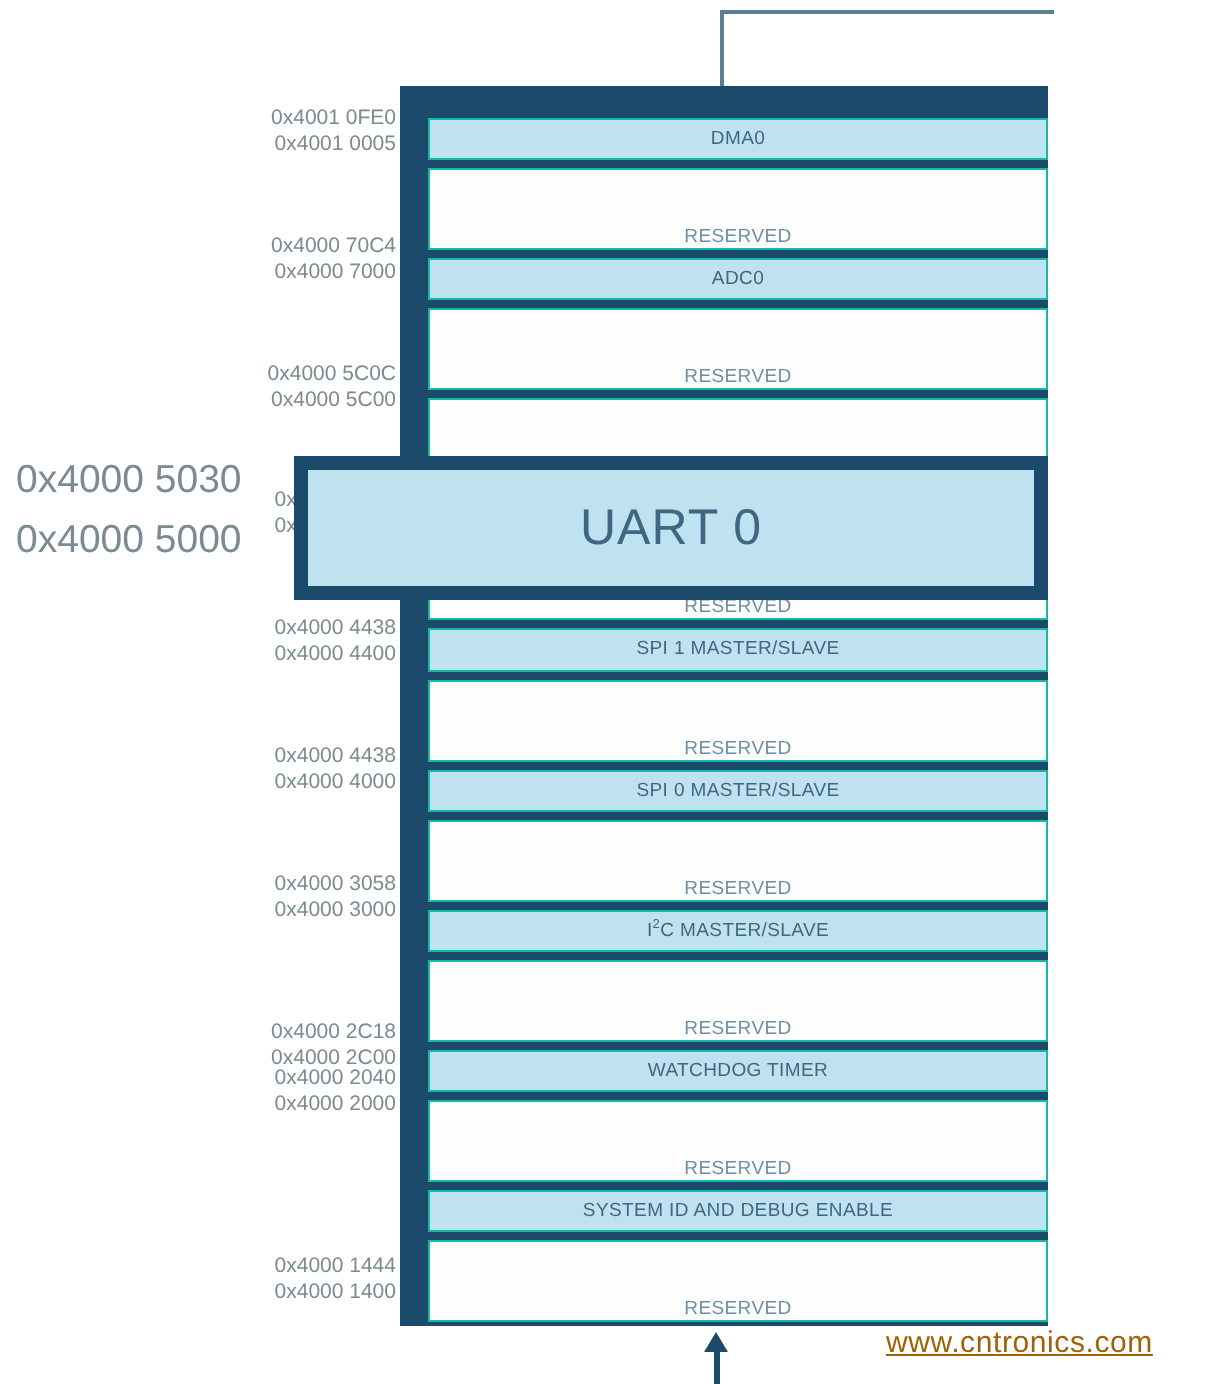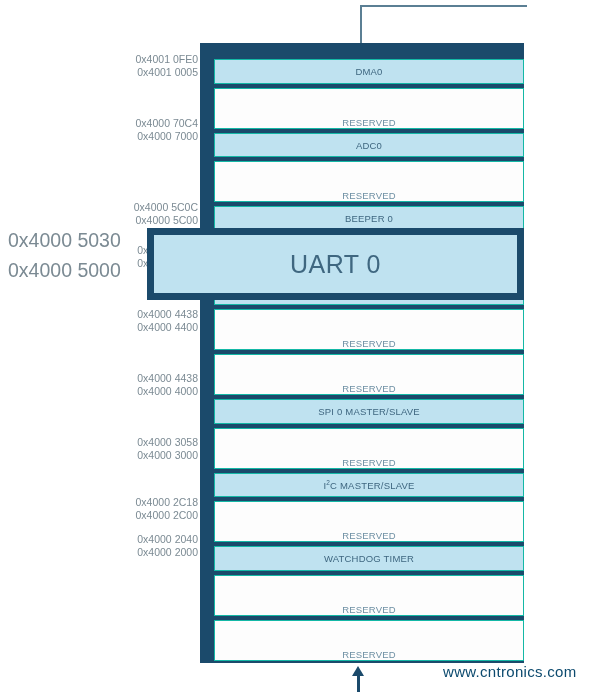--- a/index.html
+++ b/index.html
@@ -175,118 +175,126 @@
     border-right: 6.5px solid transparent;
     border-bottom: 10px solid #1b4a6b;
   }
 
   
   .watermark {
     position: absolute;
     left: 443px;
     top: 663px;
     font-size: 15px;
-    color: #0c4a6e;
+    color: #a16207;
     letter-spacing: 0.3px;
     white-space: nowrap;
+    text-decoration: underline;
   }
 </style>
 </head>
 <body>
 
 <div id="canvas">
 
   <div class="top-connector horiz"></div>
   <div class="top-connector vert"></div>
 
   <div class="addr-col" id="addr-col">
       <div class="addr-group" style="top: 9.94737px;">
         <span class="addr-line">0x4001 0FE0</span>
         <span class="addr-line">0x4001 0005</span>
       </div>
       <div class="addr-group" style="top: 73.7368px;">
         <span class="addr-line">0x4000 70C4</span>
         <span class="addr-line">0x4000 7000</span>
       </div>
-      <div class="addr-group" style="top: 137.526px; margin-top: 20px;">
+      <div class="addr-group" style="top: 137.526px;">
         <span class="addr-line">0x4000 5C0C</span>
         <span class="addr-line">0x4000 5C00</span>
       </div>
       <div class="addr-group" style="top: 201.316px;">
         <span class="addr-line">0x4000 5030</span>
         <span class="addr-line">0x4000 5000</span>
       </div>
       <div class="addr-group" style="top: 265.105px;">
         <span class="addr-line">0x4000 4438</span>
         <span class="addr-line">0x4000 4400</span>
       </div>
       <div class="addr-group" style="top: 328.895px;">
         <span class="addr-line">0x4000 4438</span>
         <span class="addr-line">0x4000 4000</span>
       </div>
       <div class="addr-group" style="top: 392.684px;">
         <span class="addr-line">0x4000 3058</span>
         <span class="addr-line">0x4000 3000</span>
       </div>
-      <div class="addr-group" style="top: 453px;">
+      <div class="addr-group" style="top: 467px;">
         <span class="addr-line">0x4000 2C18</span>
         <span class="addr-line">0x4000 2C00</span>
       </div>
       <div class="addr-group" style="top: 490px;">
         <span class="addr-line">0x4000 2040</span>
         <span class="addr-line">0x4000 2000</span>
       </div>
+      <div class="addr-group" style="top: 584.053px;">
+        <span class="addr-line">0x4000 1444</span>
+        <span class="addr-line">0x4000 1400</span>
+      </div>
     </div>
 
   <div class="map-frame">
     <div class="rows" id="rows-container">
         <div class="row filled">
           <span class="row-label">DMA0</span>
         </div>
         <div class="row reserved">
           <span class="row-label">RESERVED</span>
         </div>
         <div class="row filled">
           <span class="row-label">ADC0</span>
         </div>
         <div class="row reserved">
           <span class="row-label">RESERVED</span>
         </div>
-        <div class="row filled">
-          <span class="row-label">BEEPER 0</span>
-        </div>
         <div class="row reserved">
           <span class="row-label">RESERVED</span>
         </div>
         <div class="row filled">
           <span class="row-label">UART 0</span>
         </div>
         <div class="row reserved">
           <span class="row-label">RESERVED</span>
         </div>
+        <div class="row filled">
+          <span class="row-label">SPI 1 MASTER/SLAVE</span>
+        </div>
         <div class="row reserved">
           <span class="row-label">RESERVED</span>
         </div>
         <div class="row filled">
           <span class="row-label">SPI 0 MASTER/SLAVE</span>
         </div>
         <div class="row reserved">
           <span class="row-label">RESERVED</span>
         </div>
         <div class="row filled">
           <span class="row-label">I<sup>2</sup>C MASTER/SLAVE</span>
         </div>
         <div class="row reserved">
           <span class="row-label">RESERVED</span>
         </div>
         <div class="row filled">
           <span class="row-label">WATCHDOG TIMER</span>
         </div>
         <div class="row reserved">
           <span class="row-label">RESERVED</span>
+        </div>
+        <div class="row filled">
+          <span class="row-label">SYSTEM ID AND DEBUG ENABLE</span>
         </div>
         <div class="row reserved">
           <span class="row-label">RESERVED</span>
         </div>
       </div>
   </div>
 
   <div class="callout-addr">
     <span class="addr-line">0x4000 5030</span>
     <span class="addr-line">0x4000 5000</span>

